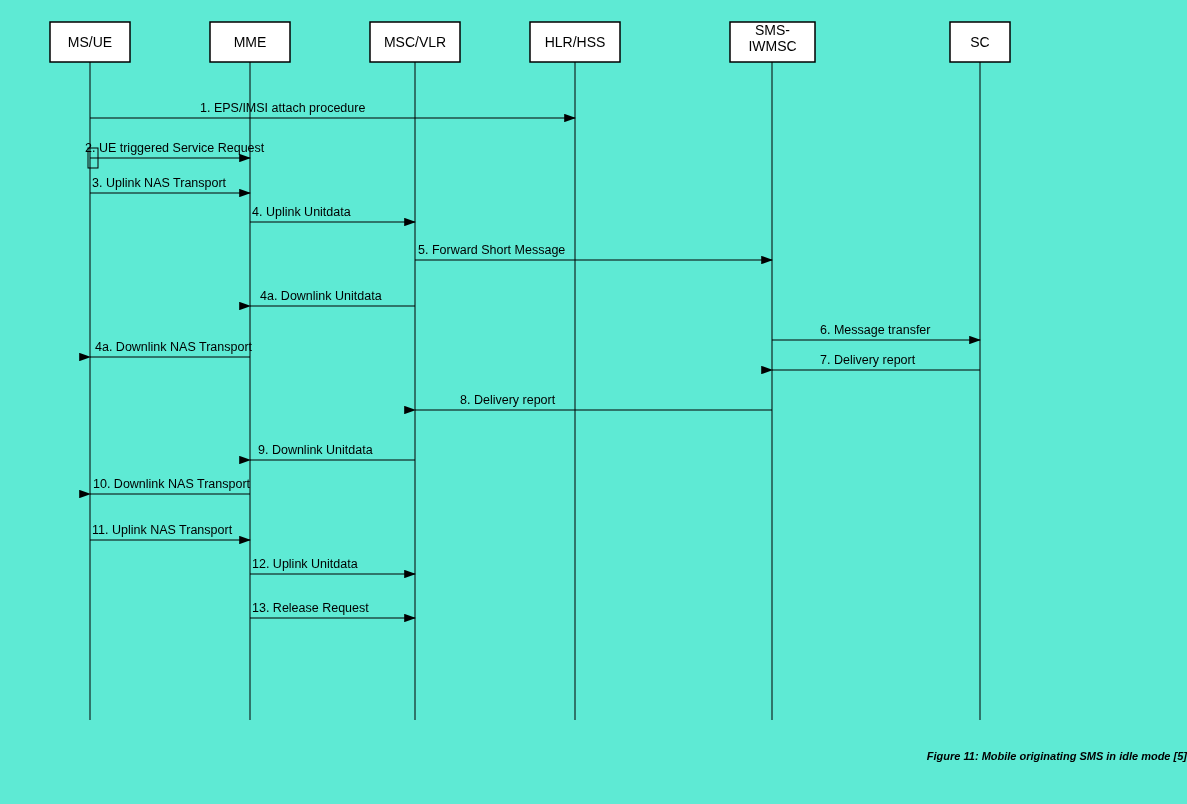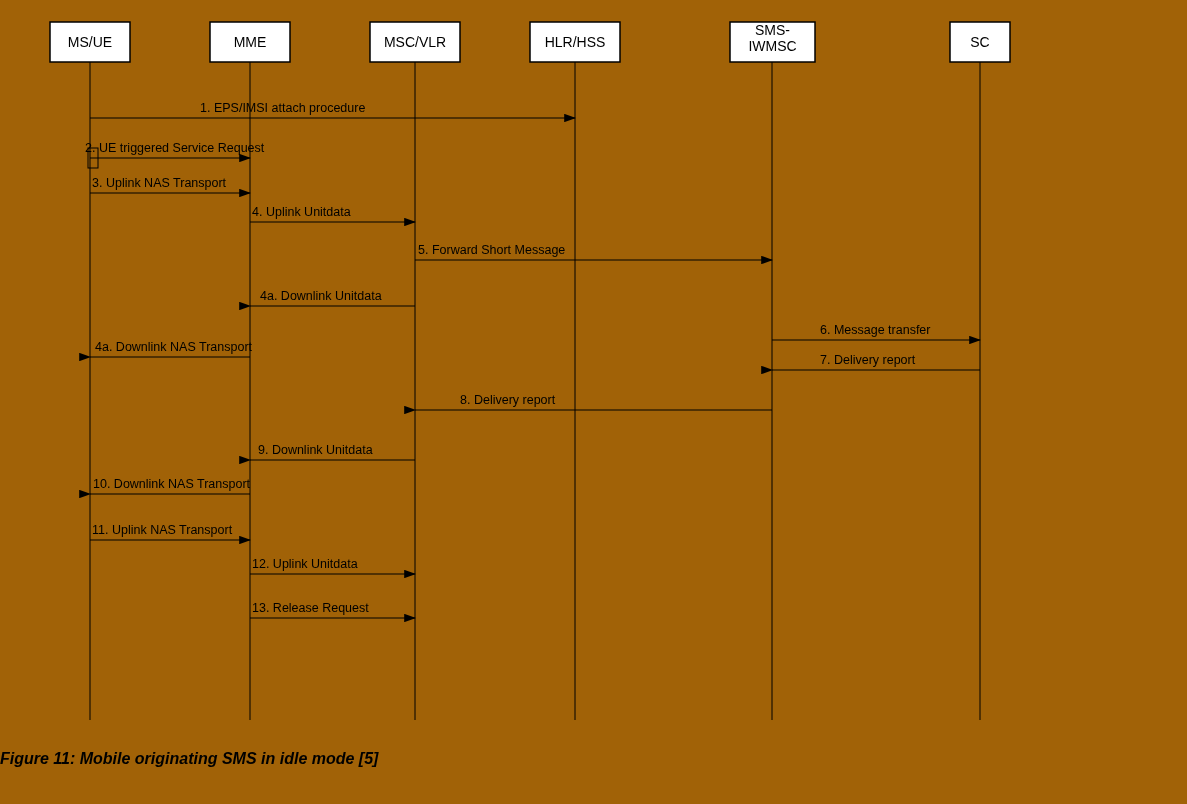--- a/index.html
+++ b/index.html
@@ -10,28 +10,28 @@
       color: #000;
       width: 1187px;
       height: 804px;
       overflow: hidden;
       position: relative;
     }
     .diagram-container {
       position: relative;
       width: 1187px;
       height: 804px;
-      background: #a16207;
+      background: #5eead4;
     }
     .caption {
       position: absolute;
-      font-size: 16px;
+      font-size: 11px;
       font-weight: bold;
       font-style: italic;
-      text-align: left;
+      text-align: right;
       width: 100%;
     }
     
     svg.arrows {
       position: absolute;
       top: 0;
       left: 0;
       width: 1187px;
       height: 804px;
       pointer-events: none;

